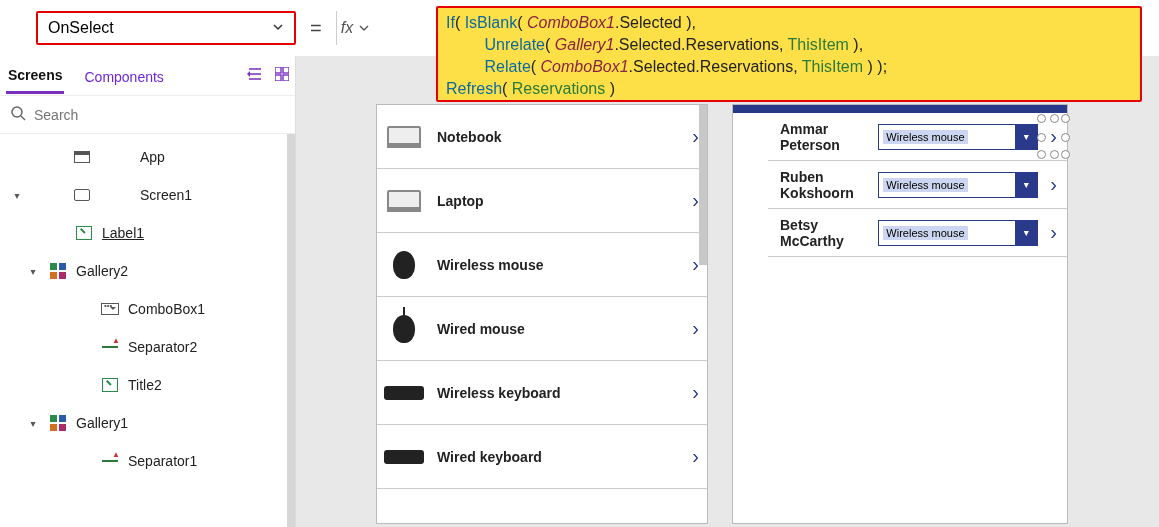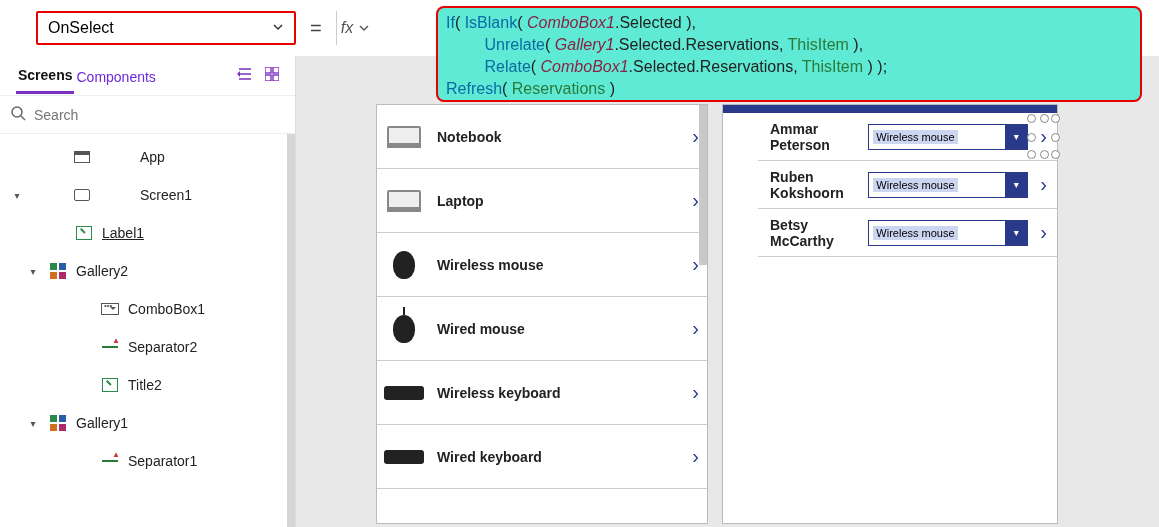--- a/index.html
+++ b/index.html
@@ -7,29 +7,29 @@
 
   
   .top-bar { background: #fff; height: 56px; display: flex; align-items: center; padding: 0 8px; gap: 8px; }
   .prop-dd { position: relative; width: 260px; height: 34px; border: 2px solid #e60000; border-radius: 2px; display: flex; align-items: center; padding: 0 10px; background: #fff; margin-left: 28px;}
   .prop-dd .chev { margin-left: auto; color: #333; }
   .eq { font-size: 20px; color: #444; padding: 0 6px; }
   .fx { display: flex; align-items: center; gap: 4px; font-style: italic; color: #555; padding: 0 10px 0 4px; border-left: 1px solid #ccc; height: 34px; }
   .fx svg { margin-left: 2px; }
 
   
-  .formula-box { position: absolute; left: 436px; top: 6px; width: 706px; height: 96px; background: #5eead4; border: 2px solid #e60000; border-radius: 8px; padding: 4px 8px; font-family: Consolas, monospace; font-size: 16px; line-height: 22px; white-space: pre; color: #222; z-index: 20; }
+  .formula-box { position: absolute; left: 436px; top: 6px; width: 706px; height: 96px; background: #fde047; border: 2px solid #e60000; border-radius: 2px; padding: 4px 8px; font-family: Consolas, monospace; font-size: 16px; line-height: 22px; white-space: pre; color: #222; z-index: 20; }
   .tok-fn { color: #0b6aa2; }
   .tok-id { color: #8a2244; font-style: italic; }
   .tok-prop { color: #222; }
   .tok-kw { color: #2a7a3a; }
 
   
   .left-panel { position: absolute; left: 0; top: 56px; bottom: 0; width: 296px; background: #fff; border-right: 1px solid #ddd; display: flex; flex-direction: column; }
-  .tabs { display: flex; align-items: center; border-bottom: 1px solid #eee; padding: 0 16px; height: 40px; }
+  .tabs { display: flex; align-items: center; border-bottom: 1px solid #eee; padding: 0 6px; height: 40px; gap: 18px; }
   .tab { font-size: 14px; color: #6d28d9; padding: 10px 2px 8px; cursor: pointer; }
   .tab.active { color: #111; font-weight: 600; border-bottom: 3px solid #7b2fbf; }
   .tabs .icons { margin-left: auto; display: flex; gap: 12px; color: #7b2fbf; }
   .tabs .icons span { cursor: pointer; }
 
   .search-row { display: flex; align-items: center; height: 38px; padding: 0 10px; border-bottom: 1px solid #eee; color: #555; gap: 8px; }
   .search-row input { border: none; outline: none; font-size: 14px; flex: 1; color: #333; }
 
   .tree { flex: 1; overflow-y: auto; padding: 4px 0; position:relative;}
   .tree-scrollhint { position:absolute; right:0; top:0; bottom:0; width:8px; background:#d6d6d6; }
@@ -53,21 +53,21 @@
   .ic-combo:before { content:"•••"; position:absolute; left:2px; top:-3px; font-size:8px; color:#555;}
   .ic-combo:after { content:""; position:absolute; right:2px; top:3px; border:3px solid transparent; border-top-color:#555;}
   .ic-sep { width:16px; height:14px; position:relative; }
   .ic-sep:before { content:""; position:absolute; left:0; top:6px; width:16px; height:2px; background:#2a7a3a;}
   .ic-sep:after { content:"▲"; position:absolute; right:-2px; top:-4px; font-size:8px; color:#c33;}
   .ic-next { position:relative; width:18px; height:16px;}
   .ic-next:before { content:"♡"; position:absolute; right:0; top:-4px; font-size:10px; color:#c33;}
   .ic-next:after { content:"+↻"; position:absolute; left:0; top:2px; font-size:9px; color:#2a7a3a; letter-spacing:-1px;}
 
   
-  .canvas { position:absolute; left:296px; right:0; top:56px; bottom:0; background:#e8e8e8; padding:48px 20px 0 80px; display:flex; gap:14px; }
+  .canvas { position:absolute; left:296px; right:0; top:56px; bottom:0; background:#e8e8e8; padding:48px 20px 0 80px; display:flex; gap:24px; }
   .pane { background:#fff; border:1px solid #bbb; display:flex; flex-direction:column; }
   .pane-left { width:332px; height:420px; position:relative;}
   .pane-scrollbar { position:absolute; right:0; top:0; width:8px; height:160px; background:#c8c8c8; }
   .pane-right { width:336px; height:420px; }
   .pane-header { background:#2a3a8a; color:#fff; height:8px; }
 
   .prod-row { display:flex; align-items:center; height:64px; border-bottom:1px solid #ccc; padding:0 8px 0 6px; gap:12px; cursor:pointer;}
   .prod-thumb { width:42px; height:32px; display:flex; align-items:center; justify-content:center; }
   .prod-label { flex:1; font-size:14px; font-weight:600; color:#222; }
   .prod-arrow { color:#2a3a8a; font-size:20px; }

